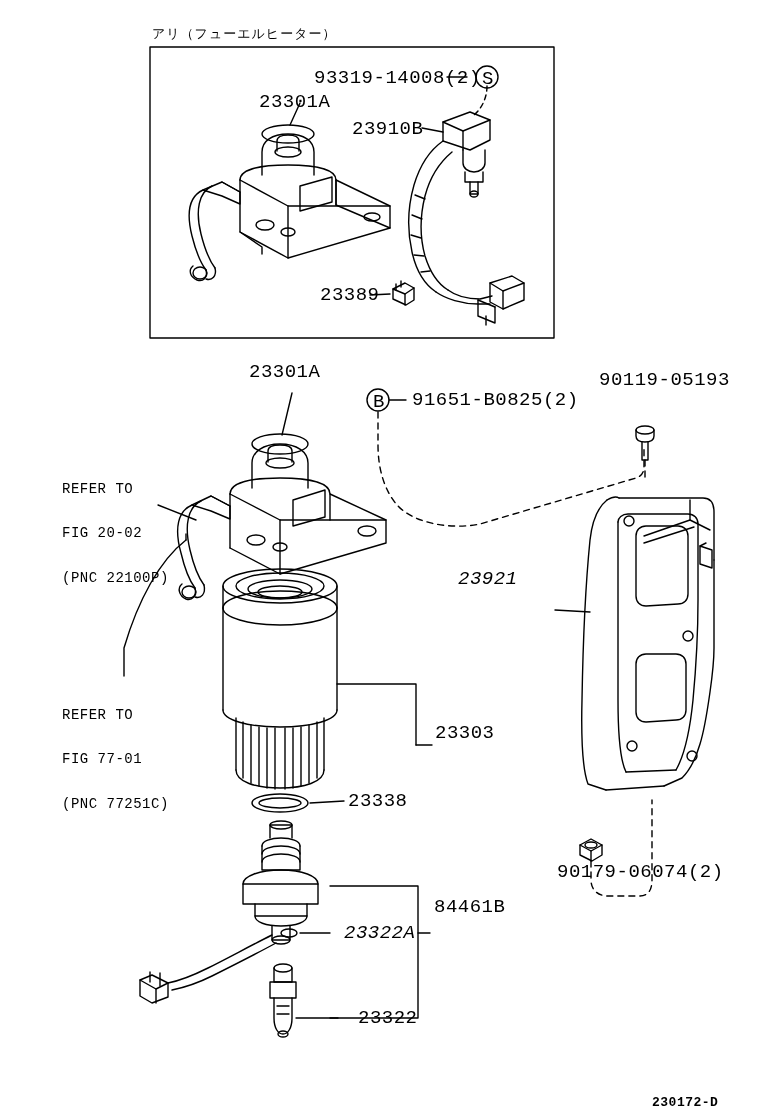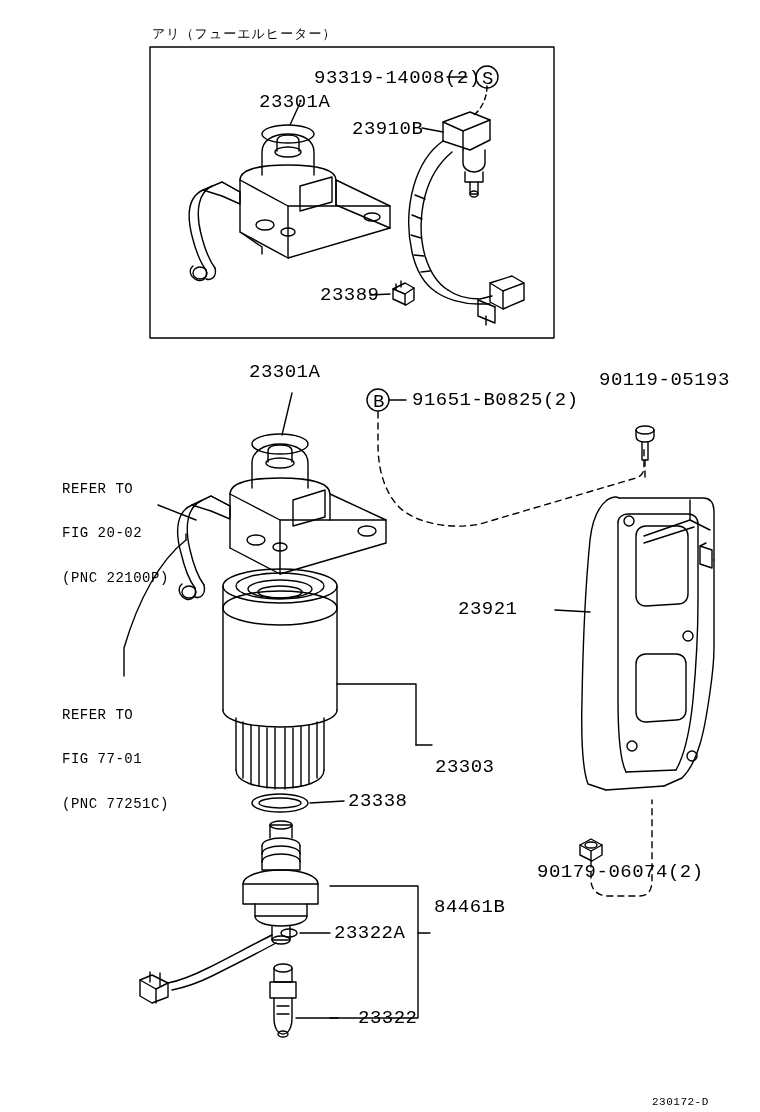--- a/index.html
+++ b/index.html
@@ -35,22 +35,23 @@
     white-space: pre;
     color: #000;
     line-height: 1.15;
   }
   .lbl.jp {
     font-family: "DejaVu Sans", sans-serif;
     font-size: 13px;
     letter-spacing: 1px;
   }
   .lbl.code {
-    font-size: 11px;
+    font-size: 13px;
     letter-spacing: 0.5px;
+    font-weight: bold;
   }
   .lbl.ref {
     font-size: 14px;
     line-height: 1.05;
   }
 </style>
 </head>
 <body>
 
 <div id="sheet">
@@ -279,25 +280,25 @@
   <div class="lbl" style="left:259px; top:92px;">23301A</div>
   <div class="lbl" style="left:314px; top:68px;">93319-14008(2)</div>
   <div class="lbl" style="left:482px; top:69px;">S</div>
   <div class="lbl" style="left:352px; top:119px;">23910B</div>
   <div class="lbl" style="left:320px; top:285px;text-align:right;">23389</div>
 
   <div class="lbl" style="left:249px; top:362px;">23301A</div>
   <div class="lbl" style="left:373px; top:392px;">B</div>
   <div class="lbl" style="left:412px; top:390px;">91651-B0825(2)</div>
   <div class="lbl" style="left:599px; top:370px;">90119-05193</div>
-  <div class="lbl" style="left:458px; top:599px;">23921</div>
-  <div class="lbl" style="left:435px; top:757px;">23303</div>
+  <div class="lbl" style="left:458px; top:569px;font-style:italic;">23921</div>
+  <div class="lbl" style="left:435px; top:723px;">23303</div>
   <div class="lbl" style="left:348px; top:791px;">23338</div>
-  <div class="lbl" style="left:537px; top:862px;">90179-06074(2)</div>
-  <div class="lbl" style="left:334px; top:923px;">23322A</div>
+  <div class="lbl" style="left:557px; top:862px;">90179-06074(2)</div>
+  <div class="lbl" style="left:344px; top:923px;font-style:italic;">23322A</div>
   <div class="lbl" style="left:434px; top:897px;">84461B</div>
   <div class="lbl" style="left:342px; top:1008px;margin-left:16px;">23322</div>
 
   <div class="lbl ref" style="left:62px; top:453px;">
     <div>REFER TO</div>
     <div>FIG 20-02</div>
     <div>(PNC 22100P)</div>
   </div>
 
   <div class="lbl ref" style="left:62px; top:679px;">

